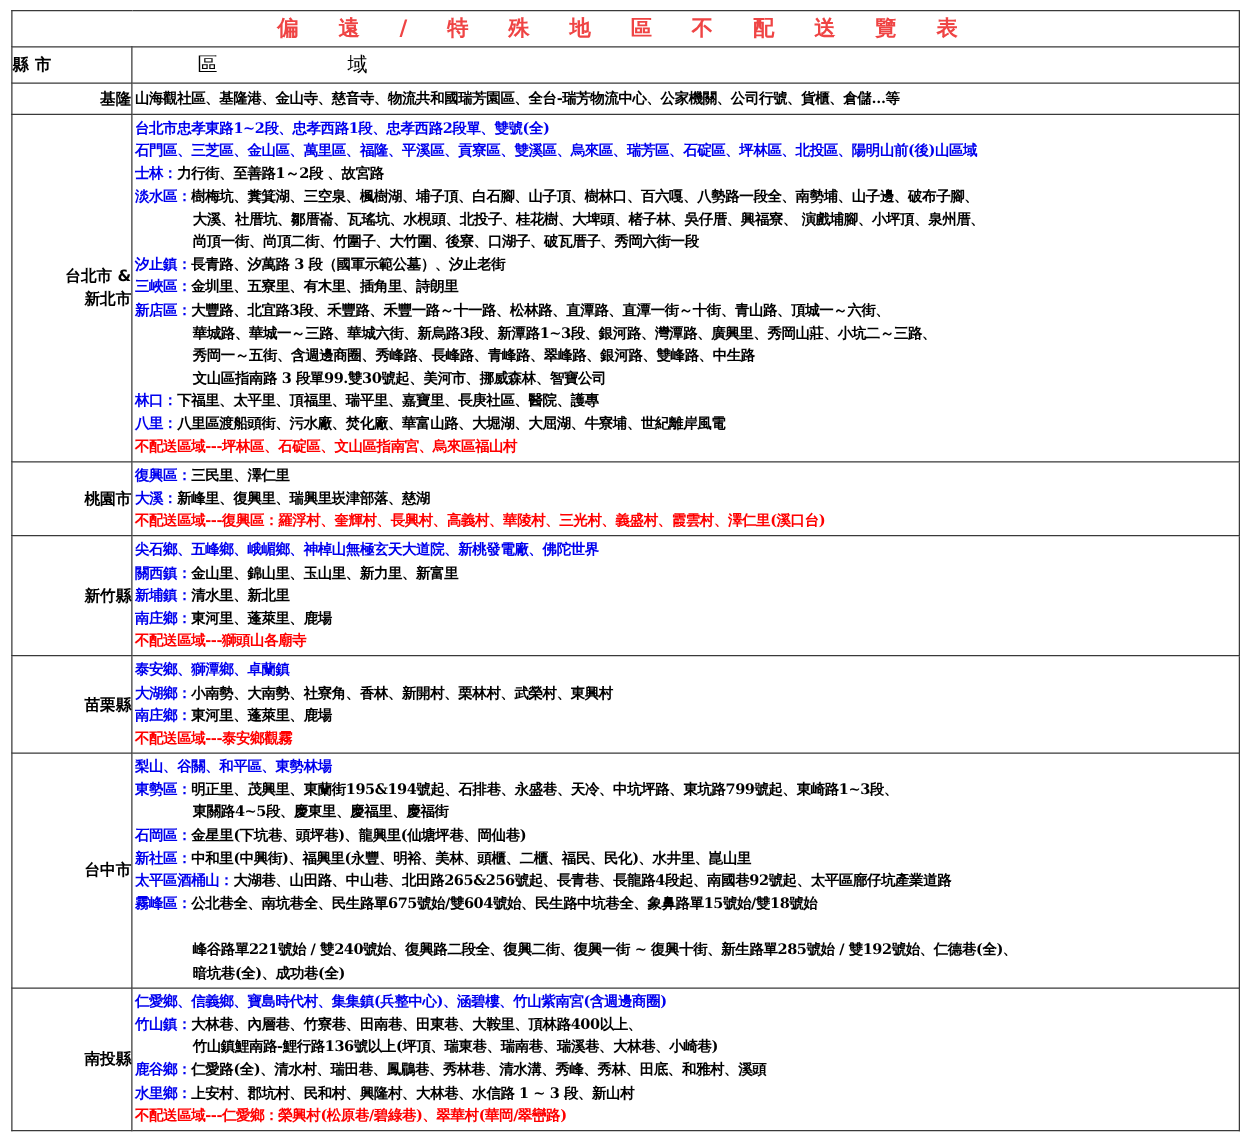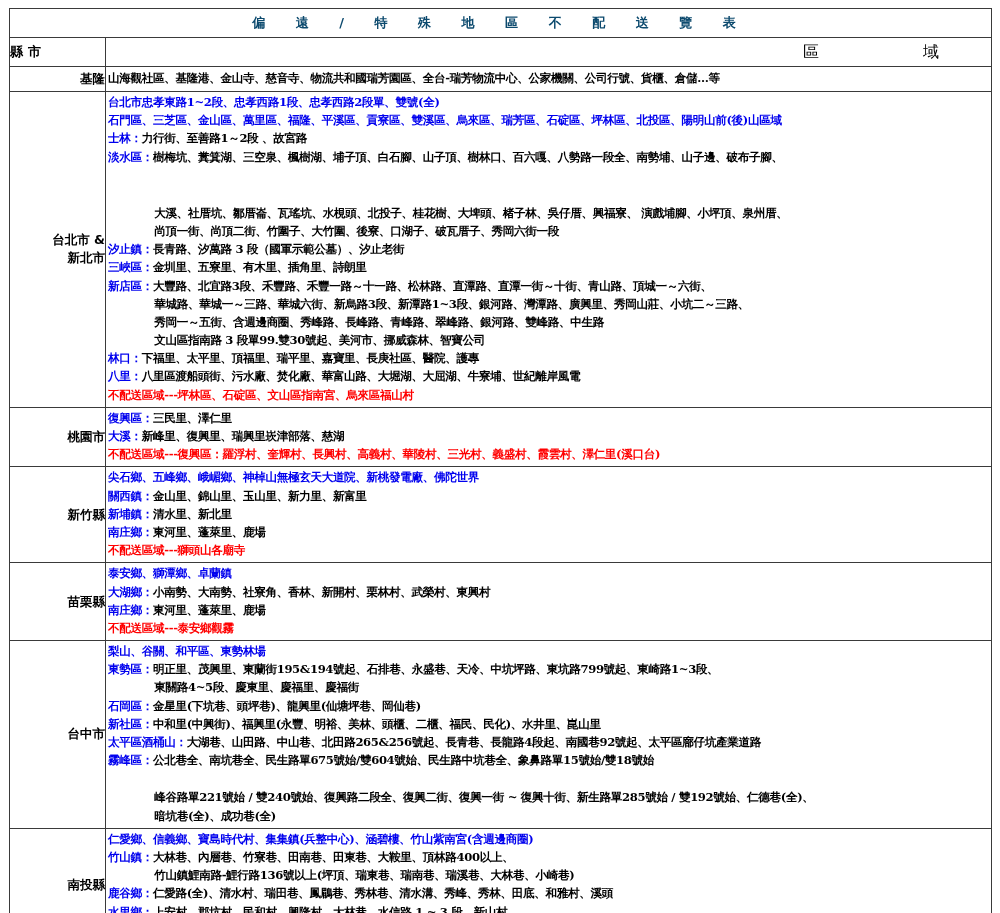--- a/index.html
+++ b/index.html
@@ -1,23 +1,23 @@
 <!DOCTYPE html>
 <html><head>
 <meta charset="utf-8">
 <style>
   * { box-sizing: border-box; margin: 0; padding: 0; }
   html, body { width: 1000px; height: 913px; background: #ffffff; overflow: hidden; }
   body { font-family: "DejaVu Serif", "Liberation Serif", serif; color: #000; }
   .sheet { position: absolute; left: 9px; top: 8px; width: 983px; }
   table { border-collapse: collapse; width: 983px; table-layout: fixed; }
   td { border: 1.5px solid #3a3a3a; vertical-align: middle; }
-  .title-cell { height: 28px; text-align: center; color: #0c4a6e; font-family: "DejaVu Sans", "Liberation Sans", sans-serif; font-size: 13px; font-weight: bold; letter-spacing: 13px; line-height: 28px; }
+  .title-cell { height: 28px; text-align: center; color: #ef4444; font-family: "DejaVu Sans", "Liberation Sans", sans-serif; font-size: 17px; font-weight: bold; letter-spacing: 13px; line-height: 28px; }
   .hdr-city { height: 29px; text-align: left; font-size: 13px; font-weight: bold; letter-spacing: 5px; font-family: "DejaVu Sans", sans-serif; }
-  .hdr-area { text-align: right; font-size: 16px; font-family: "DejaVu Sans", sans-serif; }
+  .hdr-area { text-align: left; font-size: 16px; font-family: "DejaVu Sans", sans-serif; }
   .hdr-area span { margin: 0 52px; }
   .city { width: 96px; text-align: right; font-size: 12.5px; font-weight: bold; font-family: "DejaVu Sans", sans-serif; line-height: 18px; }
   .area { padding: 1px 0 3px 2px; font-size: 11.6px; line-height: 18.2px; font-weight: bold; white-space: nowrap; overflow: hidden; letter-spacing: -0.35px; }
   .line { display: block; height: 18.2px; }
   .label { color: #0000ee; }
   .body { color: #000; text-align: right; }
   .blue { color: #0000ee; }
   .red { color: #ff0000; }
   .keelung .area { font-weight: bold; height: 25px; }
 </style>
@@ -51,21 +51,21 @@
         <tr>
           <td class="city">
             <div>台北市 &amp;</div>
             <div>新北市</div>
           </td>
           <td class="area">
             <div class="line"><span class="blue">台北市忠孝東路1~2段、忠孝西路1段、忠孝西路2段單、雙號(全)</span></div>
             <div class="line"><span class="blue">石門區、三芝區、金山區、萬里區、福隆、平溪區、貢寮區、雙溪區、烏來區、瑞芳區、石碇區、坪林區、北投區、陽明山前(後)山區域</span></div>
             <div class="line"><span class="label">士林：</span><span class="body">力行街、至善路1～2段 、故宮路</span></div>
             <div class="line"><span class="label">淡水區：</span><span class="body">樹梅坑、糞箕湖、三空泉、楓樹湖、埔子頂、白石腳、山子頂、樹林口、百六嘎、八勢路一段全、南勢埔、山子邊、破布子腳、</span></div>
-            <div class="line" style="padding-left: 46.2px; margin-top: 38px;"><span class="body">大溪、社厝坑、鄒厝崙、瓦瑤坑、水梘頭、北投子、桂花樹、大埤頭、楮子林、吳仔厝、興福寮、 演戲埔腳、小坪頂、泉州厝、</span></div>
+            <div class="line" style="padding-left: 46.2px;"><span class="body">大溪、社厝坑、鄒厝崙、瓦瑤坑、水梘頭、北投子、桂花樹、大埤頭、楮子林、吳仔厝、興福寮、 演戲埔腳、小坪頂、泉州厝、</span></div>
             <div class="line" style="padding-left: 46.2px;"><span class="body">尚頂一街、尚頂二街、竹圍子、大竹圍、後寮、口湖子、破瓦厝子、秀岡六街一段</span></div>
             <div class="line"><span class="label">汐止鎮：</span><span class="body">長青路、汐萬路 3 段（國軍示範公墓）、汐止老街</span></div>
             <div class="line"><span class="label">三峽區：</span><span class="body">金圳里、五寮里、有木里、插角里、詩朗里</span></div>
             <div class="line"><span class="label">新店區：</span><span class="body">大豐路、北宜路3段、禾豐路、禾豐一路～十一路、松林路、直潭路、直潭一街～十街、青山路、頂城一～六街、</span></div>
             <div class="line" style="padding-left: 46.2px;"><span class="body">華城路、華城一～三路、華城六街、新烏路3段、新潭路1~3段、銀河路、灣潭路、廣興里、秀岡山莊、小坑二～三路、</span></div>
             <div class="line" style="padding-left: 46.2px;"><span class="body">秀岡一～五街、含週邊商圈、秀峰路、長峰路、青峰路、翠峰路、銀河路、雙峰路、中生路</span></div>
             <div class="line" style="padding-left: 46.2px;"><span class="body">文山區指南路 3 段單99.雙30號起、美河市、挪威森林、智寶公司</span></div>
             <div class="line"><span class="label">林口：</span><span class="body">下福里、太平里、頂福里、瑞平里、嘉寶里、長庚社區、醫院、護專</span></div>
             <div class="line"><span class="label">八里：</span><span class="body">八里區渡船頭街、污水廠、焚化廠、華富山路、大堀湖、大屈湖、牛寮埔、世紀離岸風電</span></div>
             <div class="line"><span class="red">不配送區域---坪林區、石碇區、文山區指南宮、烏來區福山村</span></div>

